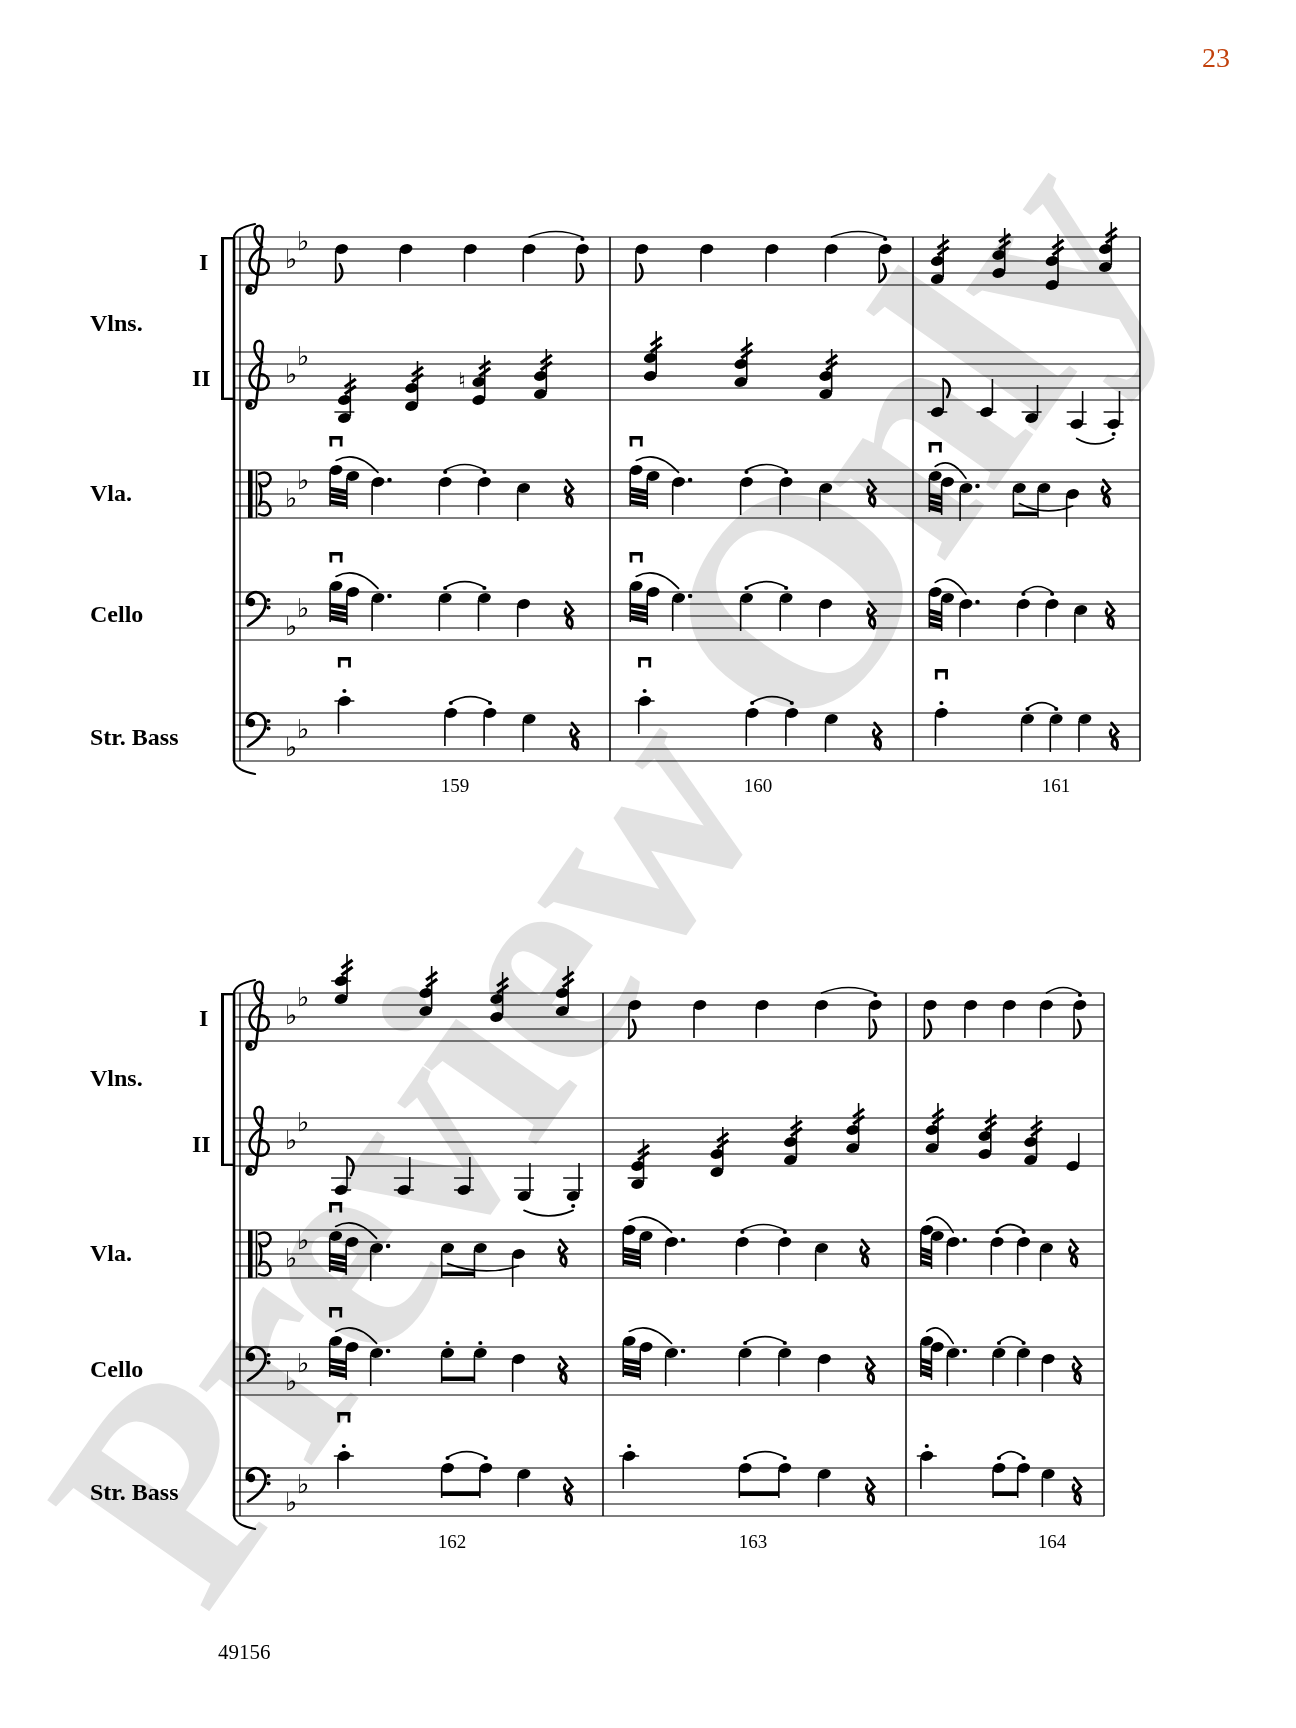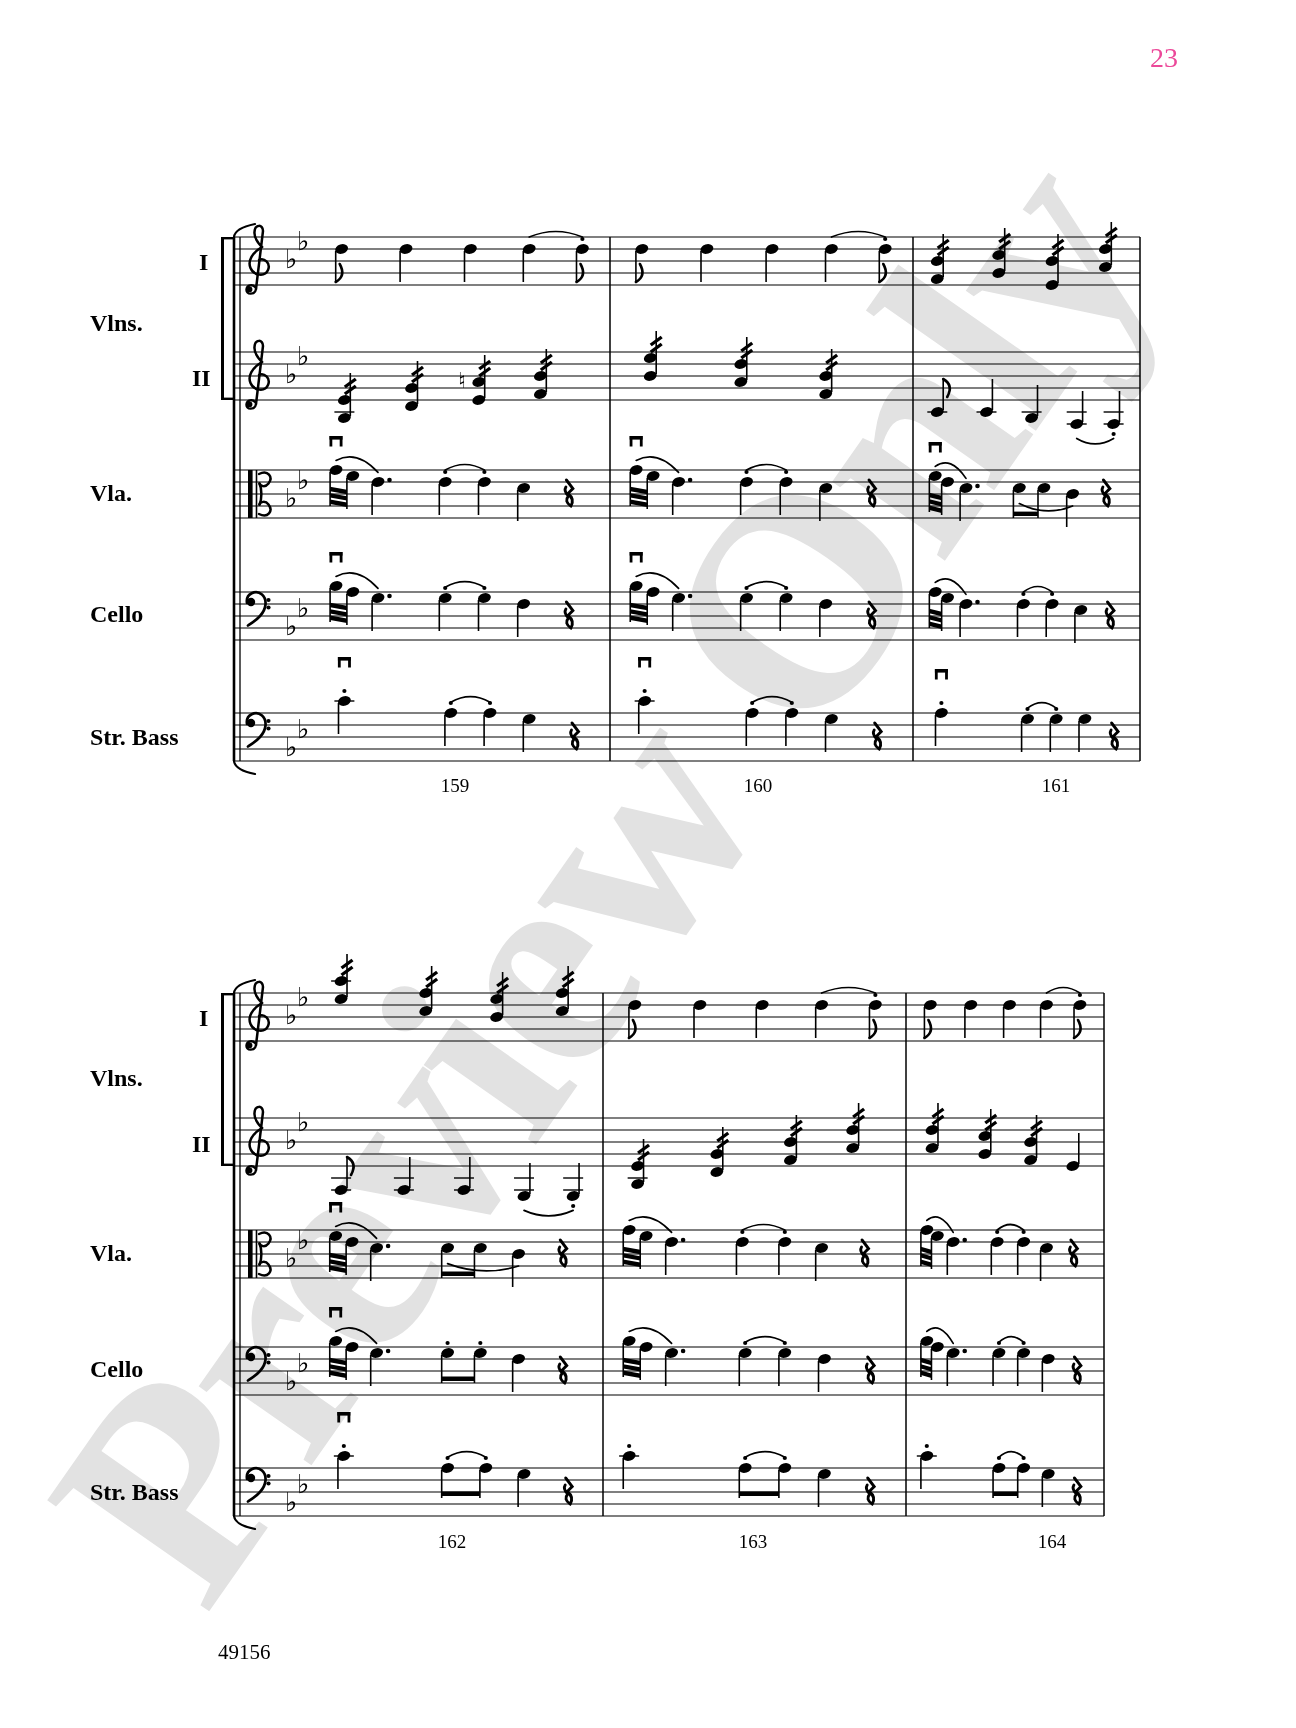--- a/index.html
+++ b/index.html
@@ -4,22 +4,22 @@
 <style>
   html,body{margin:0;padding:0;background:#9a9a9a;}
   #page{position:relative;width:1296px;height:1728px;background:#ffffff;overflow:hidden;
         font-family:"Liberation Serif", serif;}
   #watermark{position:absolute;left:600px;top:878px;
         transform:translate(-50%,-50%) rotate(-55deg);
         font-family:"Liberation Serif", serif;font-weight:bold;
         font-size:300px;white-space:nowrap;z-index:0;letter-spacing:-6px;
         user-select:none;}
   #score-svg{position:absolute;left:0;top:0;z-index:1;}
-  #page-number{position:absolute;left:1150px;top:42px;width:80px;text-align:left;
-        font-size:28px;color:#ec4899;z-index:2;}
+  #page-number{position:absolute;left:1150px;top:42px;width:80px;text-align:right;
+        font-size:28px;color:#c2410c;z-index:2;}
   #plate-number{position:absolute;left:218px;top:1640px;
         font-size:21px;color:#000;z-index:2;}
 </style>
 </head>
 <body>
 
 <div id="page">
   <div id="watermark" style="color: rgb(226, 226, 226);">Preview Only</div>
   <svg id="score-svg" width="1296" height="1728" viewBox="0 0 1296 1728">
       <line x1="233" y1="237" x2="1140" y2="237" stroke="#000000" stroke-width="1.15"></line>

